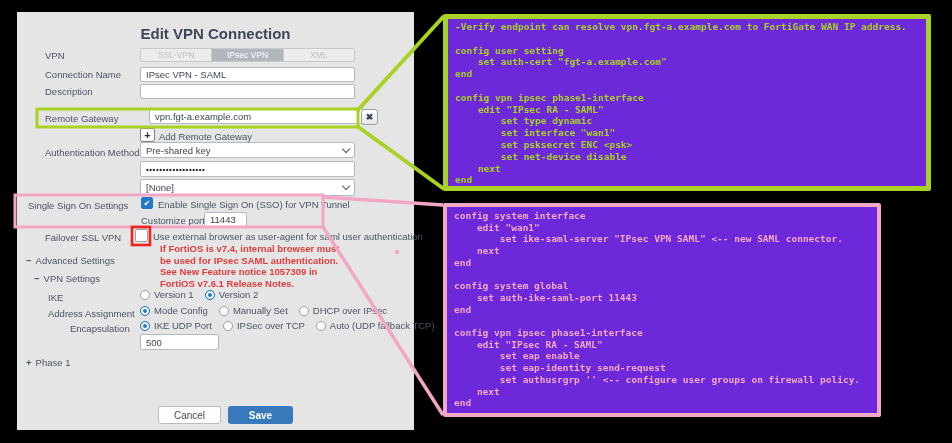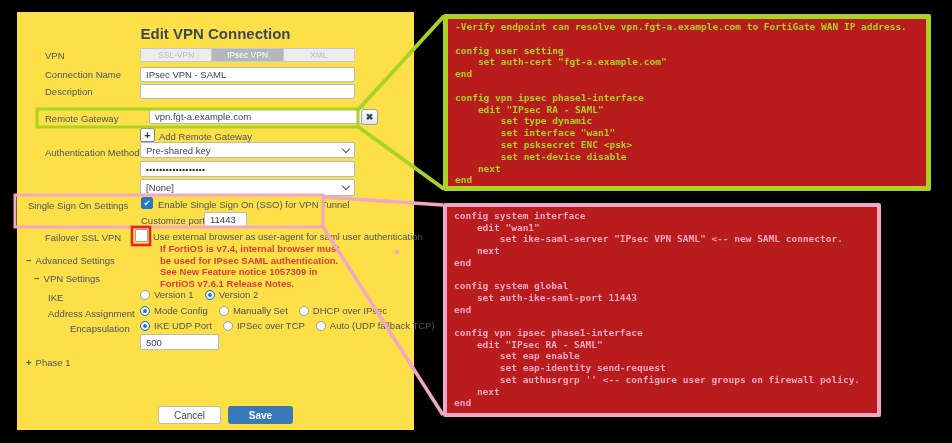--- a/index.html
+++ b/index.html
@@ -4,21 +4,21 @@
 <style>
   html,body{margin:0;padding:0;}
   body{
     width:952px;height:443px;position:relative;background:#000;
     font-family:"Liberation Sans",sans-serif;overflow:hidden;
     -webkit-font-smoothing:antialiased;
   }
   *{box-sizing:border-box;}
 
   
-  .dialog{position:absolute;left:17px;top:12px;width:397px;height:418px;background:#fde047;z-index:1;}
+  .dialog{position:absolute;left:17px;top:12px;width:397px;height:418px;background:#e5e5e5;z-index:1;}
   .title{position:absolute;top:13px;left:0;right:0;text-align:center;font-weight:bold;font-size:15px;color:#3e4857;}
   .lbl{position:absolute;font-size:9.5px;color:#4a5464;white-space:nowrap;}
   .inp{position:absolute;background:#fff;border:1px solid #b4bac1;border-radius:2px;
        font-size:9.5px;color:#3c4552;padding:0 5px;display:flex;align-items:center;white-space:nowrap;overflow:hidden;}
   .sel .chev{width:6px;height:6px;border-right:1.4px solid #4a5464;border-bottom:1.4px solid #4a5464;
        transform:rotate(45deg);margin-left:auto;margin-top:-3px;flex:none;}
 
   .tabs{position:absolute;left:123px;top:36px;width:215px;height:14px;display:flex;
         border:1px solid #c6cacd;border-radius:2px;overflow:hidden;background:#ececec;}
   .tab{flex:1;display:flex;align-items:center;justify-content:center;font-size:8.5px;
@@ -46,21 +46,21 @@
   .toggle .tgicon{font-weight:bold;margin-right:4px;}
 
   .warn{position:absolute;left:143px;top:231px;font-size:9.5px;font-weight:bold;
         color:var(--warning_red);line-height:11.6px;white-space:nowrap;}
 
   .btn{position:absolute;display:flex;align-items:center;justify-content:center;font-size:10px;border-radius:3px;}
   .btn.cancel{left:141px;top:394px;width:63px;height:18px;border:1px solid #b7bcc3;background:#fdfdfd;color:#434d5a;}
   .btn.save{left:211px;top:394px;width:65px;height:18px;background:var(--save_blue);color:#fff;font-weight:bold;}
 
   
-  .codebox{position:absolute;background:#b91c1c;font-family:"DejaVu Sans Mono",monospace;font-weight:bold;
+  .codebox{position:absolute;background:#6d28d9;font-family:"DejaVu Sans Mono",monospace;font-weight:bold;
            font-size:9.5px;line-height:11.8px;white-space:pre;overflow:hidden;margin:0;z-index:1;border-radius:2px;}
   .codebox.green{left:443px;top:14px;width:488px;height:177px;border:5px solid var(--green);color:var(--green);padding:2px 7px;}
   .codebox.pink{left:443px;top:203px;width:438px;height:214px;border:4px solid var(--pink);color:var(--pink);padding:3px 7px;line-height:11.7px;}
 
   
   .overlay{position:absolute;left:0;top:0;width:952px;height:443px;z-index:3;pointer-events:none;}
   .overlay .gl{stroke:var(--green);fill:none;}
   .overlay .pl{stroke:var(--pink);fill:none;}
   .overlay .rl{stroke:var(--red);fill:none;}
   .overlay .pdot{fill:var(--pink);}

